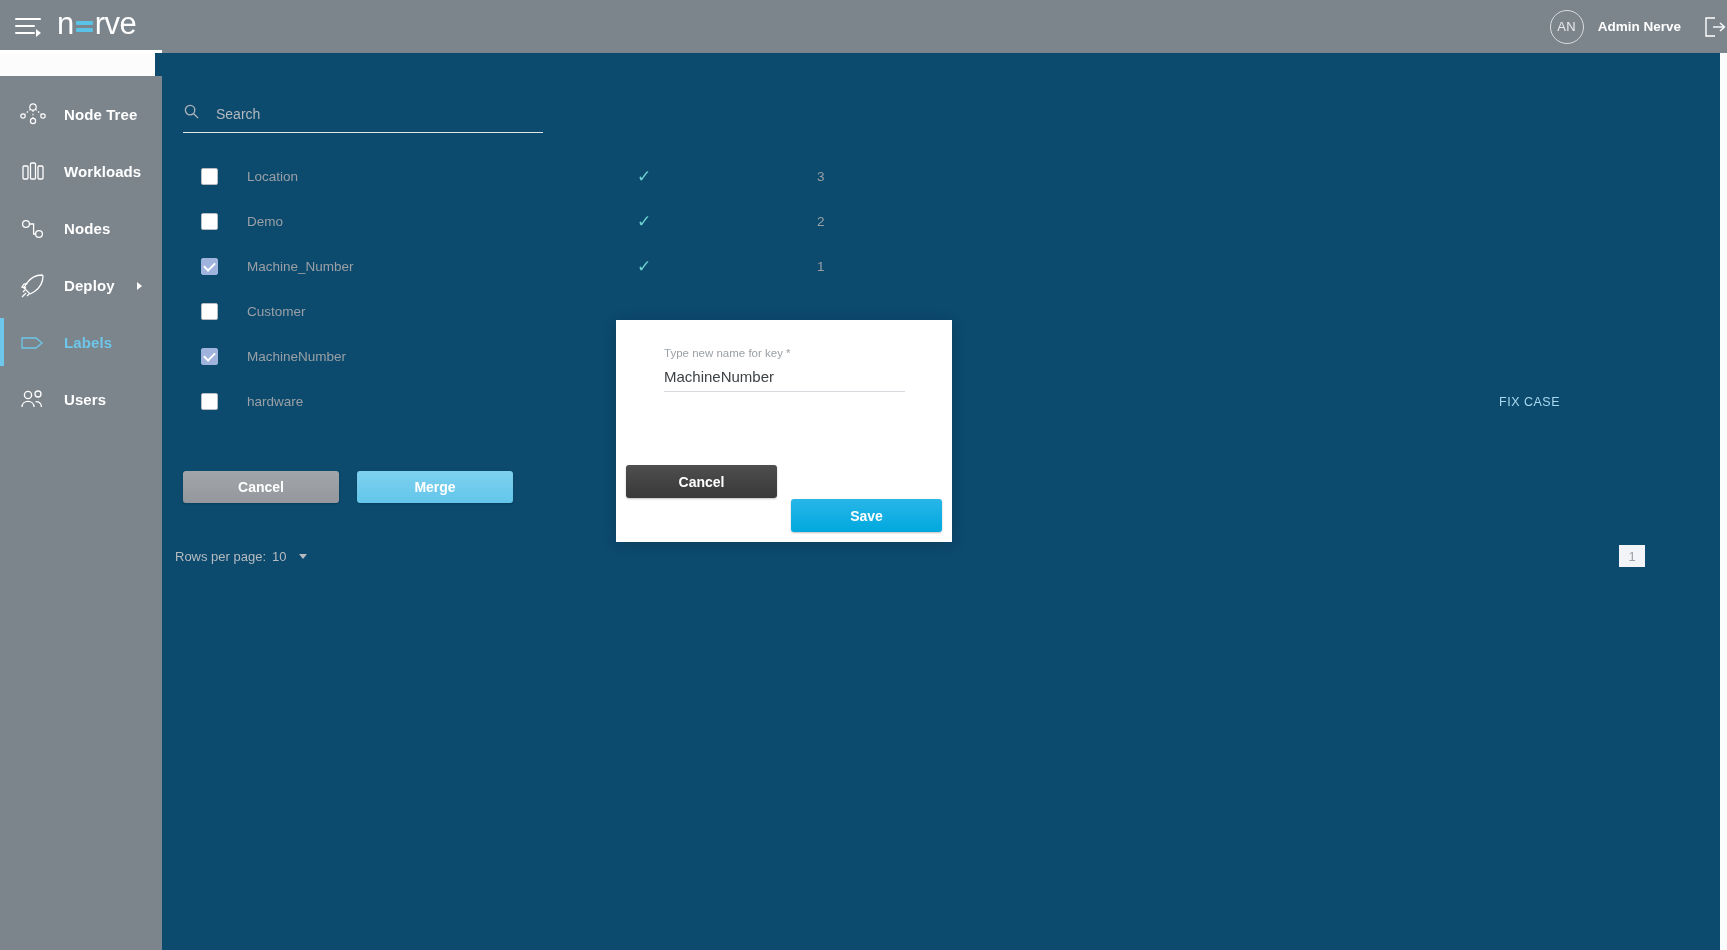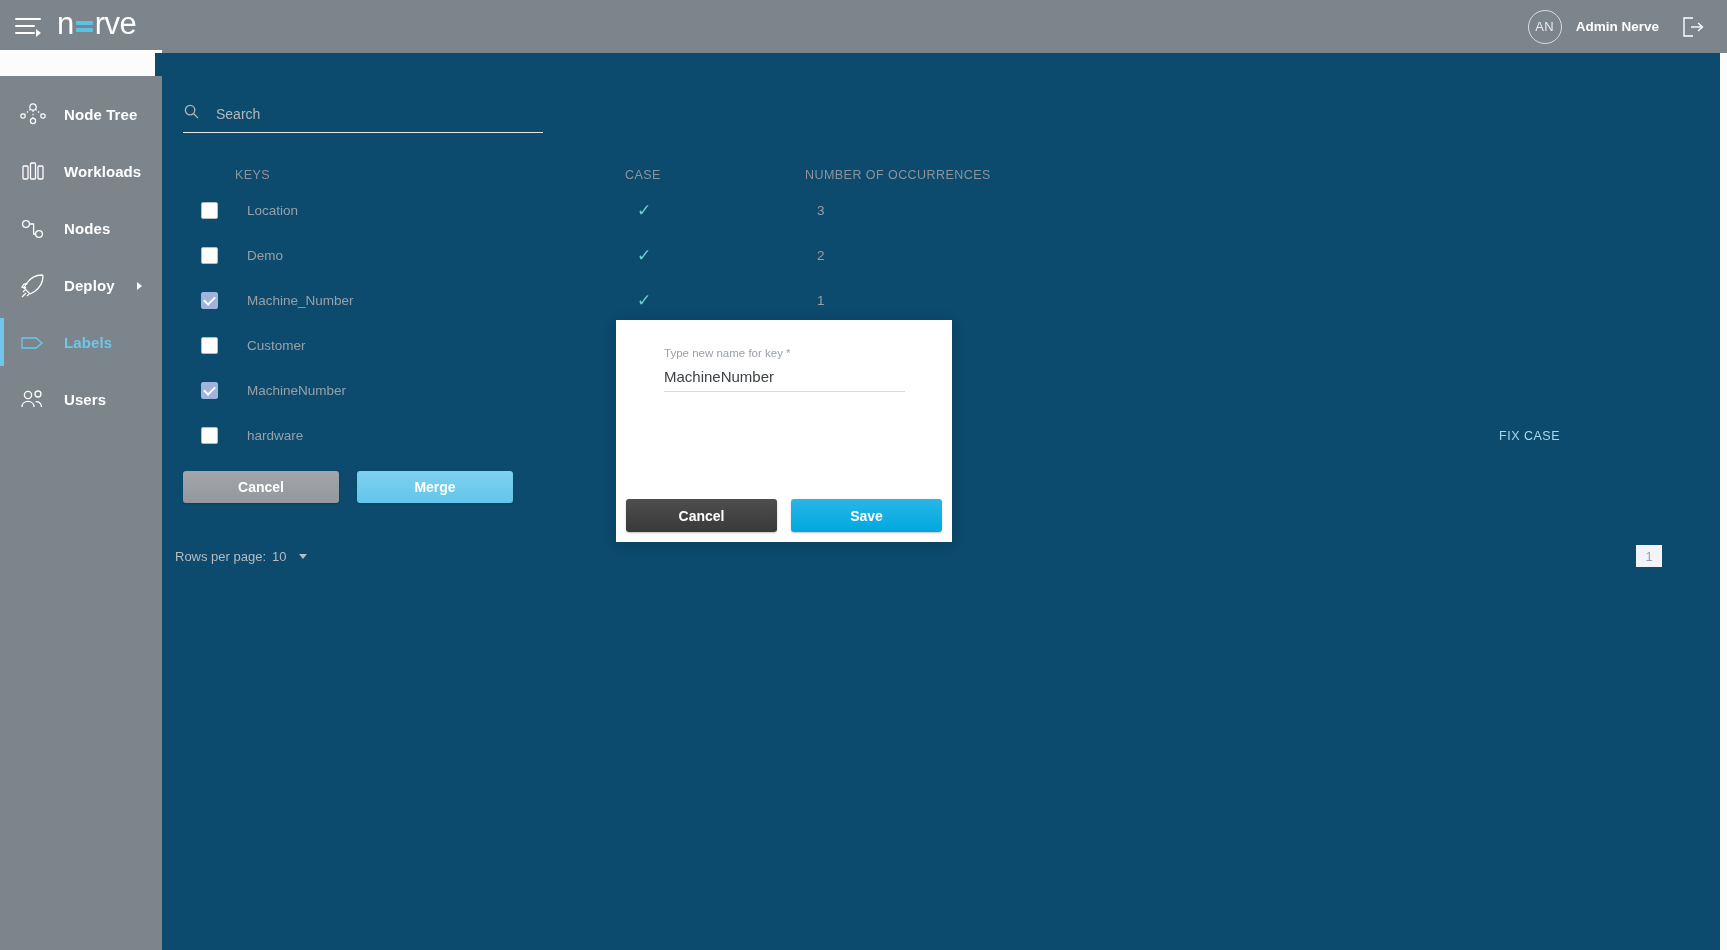--- a/index.html
+++ b/index.html
@@ -47,21 +47,21 @@
   }
   .logo .eq {
     display: inline-flex; flex-direction: column; justify-content: center;
     gap: 3px; width: 17px; margin: 0 2px;
     position: relative; top: 2px;
   }
   .logo .eq span { display: block; height: 4px; background: #5bc2e7; width: 100%; border-radius: 1px;}
 
   .topbar-right {
     margin-left: auto; display: flex; align-items: center;
-    gap: 20px; padding-right: 22px;
+    gap: 20px; 
   }
   .avatar {
     width: 34px; height: 34px; border-radius: 50%;
     border: 1px solid #d9dde0;
     display: flex; align-items: center; justify-content: center;
     color: #e8eaec; font-size: 13px; letter-spacing: .5px;
   }
   .username { color: #ffffff; font-size: 13.5px; font-weight: 600; margin-left: -6px; }
   .logout-icon { width: 26px; height: 26px; cursor: pointer; }
 
@@ -157,21 +157,21 @@
     color: #ffffff; font-size: 14px; font-weight: 700; cursor: pointer;
     font-family: "Liberation Sans", sans-serif;
     box-shadow: 0 1px 2px rgba(0,0,0,.18);
   }
   .btn-cancel { background: linear-gradient(#a2a6aa, #94989c); }
   .btn-merge  { background: linear-gradient(#7ed0ee, #62c6ea); }
 
   
   .footer {
     position: absolute; top: 492px; left: 0; width: 1565px;
-    display: flex; align-items: center; padding: 0 28px 0 20px;
+    display: flex; align-items: center; padding: 0 45px 0 20px;
     font-size: 13px; color: #b6bbc0;
   }
   .rpp { display: flex; align-items: center; gap: 6px; cursor: pointer; }
   .chev-down {
     width: 0; height: 0; margin-left: 6px;
     border-top: 5px solid #b6bbc0;
     border-left: 4px solid transparent;
     border-right: 4px solid transparent;
   }
   .pagebox {
@@ -201,21 +201,21 @@
     position: absolute; bottom: 10px; left: 0; width: 100%;
     display: flex; gap: 14px; padding: 0 10px;
   }
   .mbtn {
     flex: 1; height: 33px; border: none; border-radius: 3px;
     color: #ffffff; font-size: 14px; font-weight: 700; cursor: pointer;
     font-family: "Liberation Sans", sans-serif;
     box-shadow: 0 1px 2px rgba(0,0,0,.25);
   }
   .mbtn-cancel { background: linear-gradient(#4e4e4e, #393939); }
-  .mbtn-save   { background: linear-gradient(#29b6e8, #00a8de); }
+  .mbtn-save   { background: linear-gradient(#29b6e8, #00a8de); margin-top: 34px; }
 </style>
 </head>
 <body>
 
 <div class="topbar">
   <div class="topbar-left">
     <div class="hamburger">
       <i></i>
         <i></i>
         <i></i>
@@ -323,27 +323,20 @@
     <span>
       <svg viewBox="0 0 18 18" width="17" height="17" fill="none" stroke="#b0b5ba" stroke-width="1.4">
         <circle cx="7.5" cy="7.5" r="5"></circle>
           <path d="M11.3 11.3 16 16"></path>
       </svg>
     </span>
     <input class="search-input" value="" placeholder="Search" style="">
   </div>
 
   <div class="table">
-    <div class="thead">
-      <div class="col-check"></div>
-      <div class="col-key">KEYS</div>
-      <div class="col-case">CASE</div>
-      <div class="col-occ">NUMBER OF OCCURRENCES</div>
-      <div class="col-act"></div>
-    </div>
 
     <div class="trow-wrap">
       <div class="rowbg"></div>
       <div class="trow" style="position:relative;z-index:1">
         <div class="col-check">
             <span class="cb"></span>
           </div>
         <div class="col-key">Location</div>
         <div class="col-case"><span class="tick">✓</span></div>
         <div class="col-occ">3</div>

